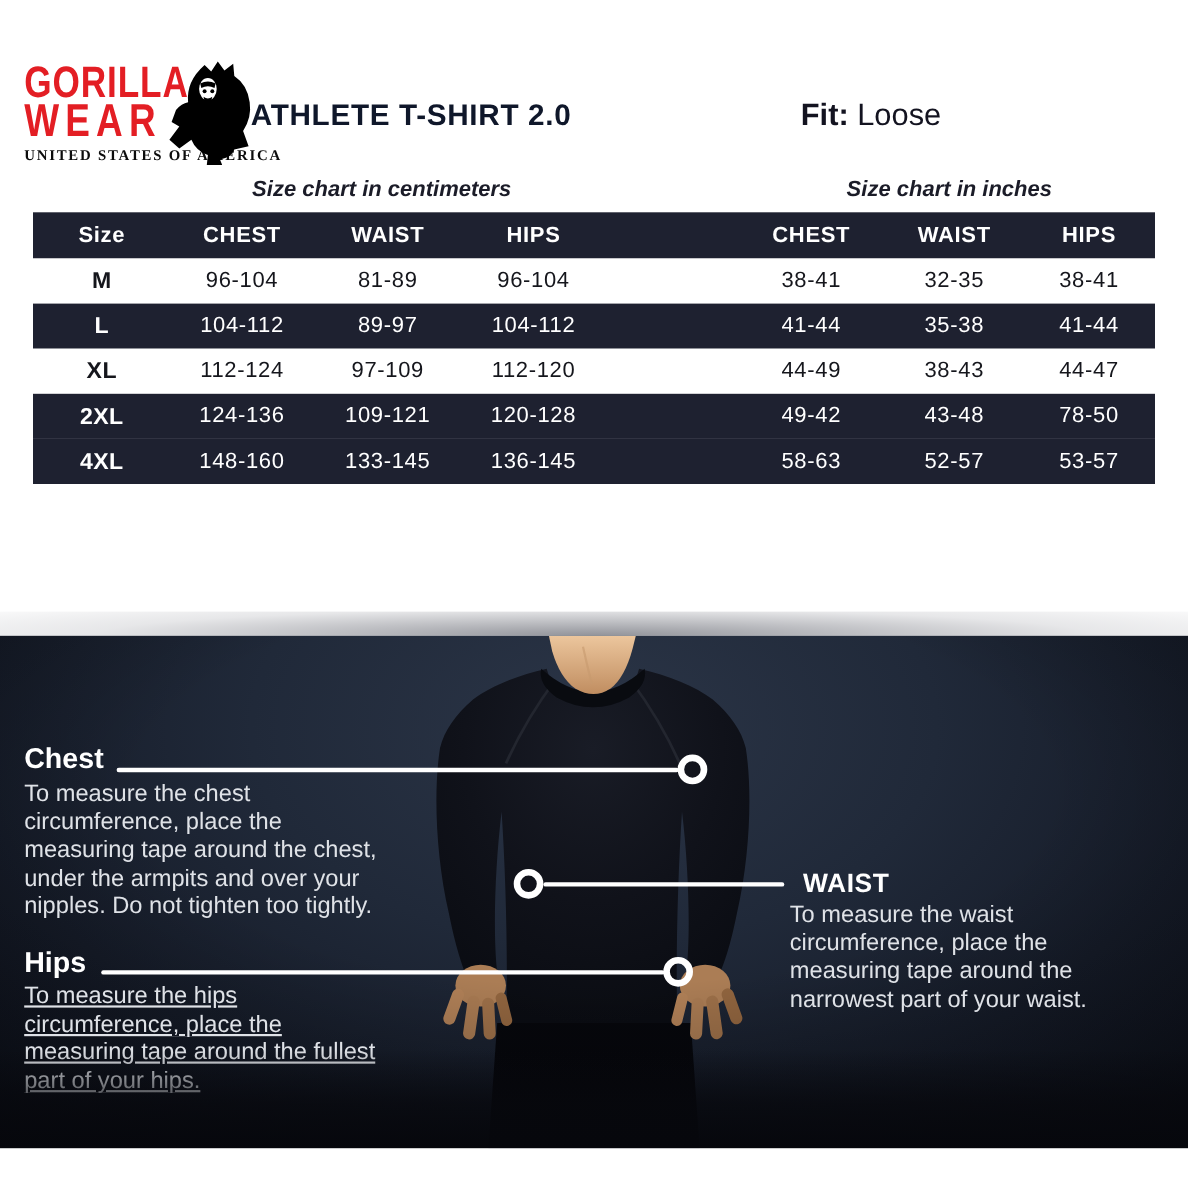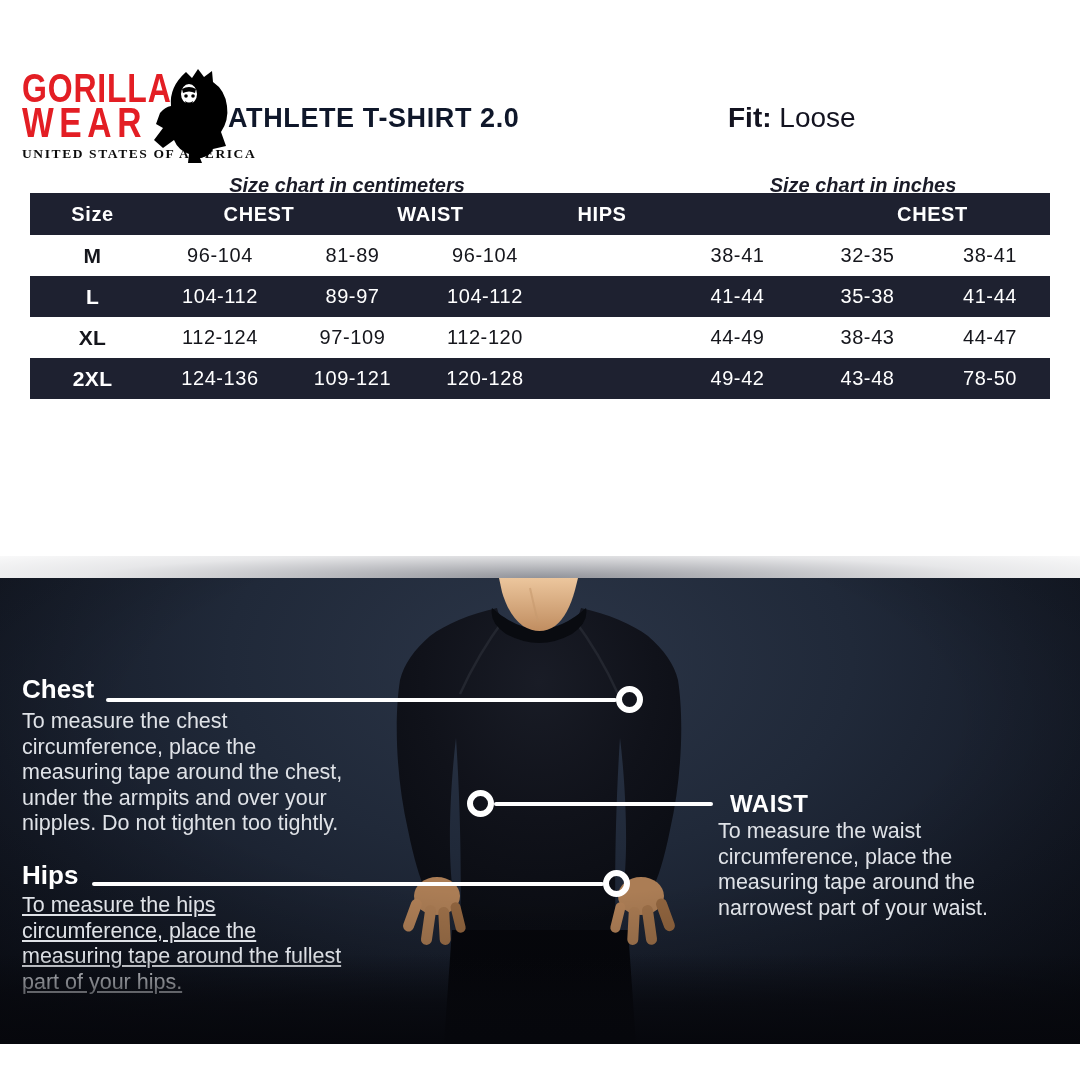--- a/index.html
+++ b/index.html
@@ -1,38 +1,38 @@
 <!DOCTYPE html>
 <html><head>
 <meta charset="utf-8">
 <style>
   * { margin:0; padding:0; box-sizing:border-box; }
   html,body { width:1080px; height:1080px; background:#fff; font-family:"Liberation Sans", sans-serif; overflow:hidden; }
   .page { position:relative; width:1080px; height:1080px; background:#fff; }
 
   
-  .top-header { position:absolute; left:0; top:17px; width:1080px; height:192px; }
+  .top-header { position:absolute; left:0; top:4px; width:1080px; height:192px; }
   .brand { position:absolute; left:22px; top:54px; width:210px; }
   .brand-line { color:#e31e24; font-weight:800; transform:scaleX(0.8); transform-origin:left top; white-space:nowrap; }
   .brand-line1 { font-size:40px; line-height:34px; letter-spacing:1px; }
   .brand-line2 { font-size:42px; line-height:36px; letter-spacing:7px; }
   .brand-tagline { margin-top:5px; font-family:"Liberation Serif", serif; font-weight:700; font-size:13.5px; letter-spacing:1.6px; color:#0c0c0c; white-space:nowrap; }
   .gorilla-svg { position:absolute; left:128px; top:-4px; width:84px; height:96px; }
   .product-title { position:absolute; left:228px; top:86px; font-size:27px; font-weight:800; letter-spacing:0.6px; color:#0f172a; white-space:nowrap; }
   .fit { position:absolute; left:728px; top:85px; font-size:28px; color:#131320; white-space:nowrap; }
   .fit b { font-weight:800; }
 
   .chart-subtitle { position:absolute; top:157px; transform:translateX(-50%); font-size:20px; font-weight:700; color:#1b1c28; white-space:nowrap;font-style:italic; }
   .subtitle-cm { left:347px; }
   .subtitle-in { left:863px; }
 
   
   .size-table { position:absolute; left:30px; top:193px; width:1020px; }
   .t-row { display:grid; grid-template-columns:125px 130px 135px 130px 120px 135px 125px 120px; align-items:center; height:41px; }
-  .t-head { height:42px; background:#1e2130; color:#fff; font-weight:700; font-size:21px; letter-spacing:0.6px;gap:39px; }
+  .t-head { height:42px; background:#1e2130; color:#fff; font-weight:700; font-size:21px; letter-spacing:0.6px; }
   .t-row.dark { background:#1e2130; color:#fff; }
   .t-row.light { background:#ffffff; color:#15161c; }
   .cell { text-align:center; font-size:20px; letter-spacing:0.6px; }
   .cell.size { font-weight:800; font-size:21px; letter-spacing:0.4px; }
 
   
   .photo-fade { position:absolute; left:0; top:556px; width:1080px; height:22px;
     background:radial-gradient(ellipse 760px 40px at 50% 100%, rgba(55,58,70,0.55), rgba(120,122,132,0.18) 60%, rgba(255,255,255,0) 100%); }
   .photo-section { position:absolute; left:0; top:578px; width:1080px; height:466px; overflow:hidden;
     background:radial-gradient(ellipse 820px 520px at 50% 18%, #2b3547 0%, #202939 38%, #161c29 68%, #0c0f18 100%); }
@@ -125,20 +125,30 @@
         <div class="t-row dark">
       <div class="cell size">2XL</div>
       <div class="cell">124-136</div>
       <div class="cell">109-121</div>
       <div class="cell">120-128</div>
       <div class="cell"></div>
       <div class="cell">49-42</div>
       <div class="cell">43-48</div>
       <div class="cell">78-50</div>
     </div>
+        <div class="t-row dark">
+      <div class="cell size">4XL</div>
+      <div class="cell">148-160</div>
+      <div class="cell">133-145</div>
+      <div class="cell">136-145</div>
+      <div class="cell"></div>
+      <div class="cell">58-63</div>
+      <div class="cell">52-57</div>
+      <div class="cell">53-57</div>
+    </div>
       </div>
   </div>
 
   <div class="photo-fade"></div>
 
   <div class="photo-section">
     <svg class="man" viewBox="0 0 1080 466" aria-hidden="true">
       <defs>
         <linearGradient id="skinNeck" x1="0" y1="0" x2="0" y2="1">
           <stop offset="0" stop-color="#ecc69d"></stop>

